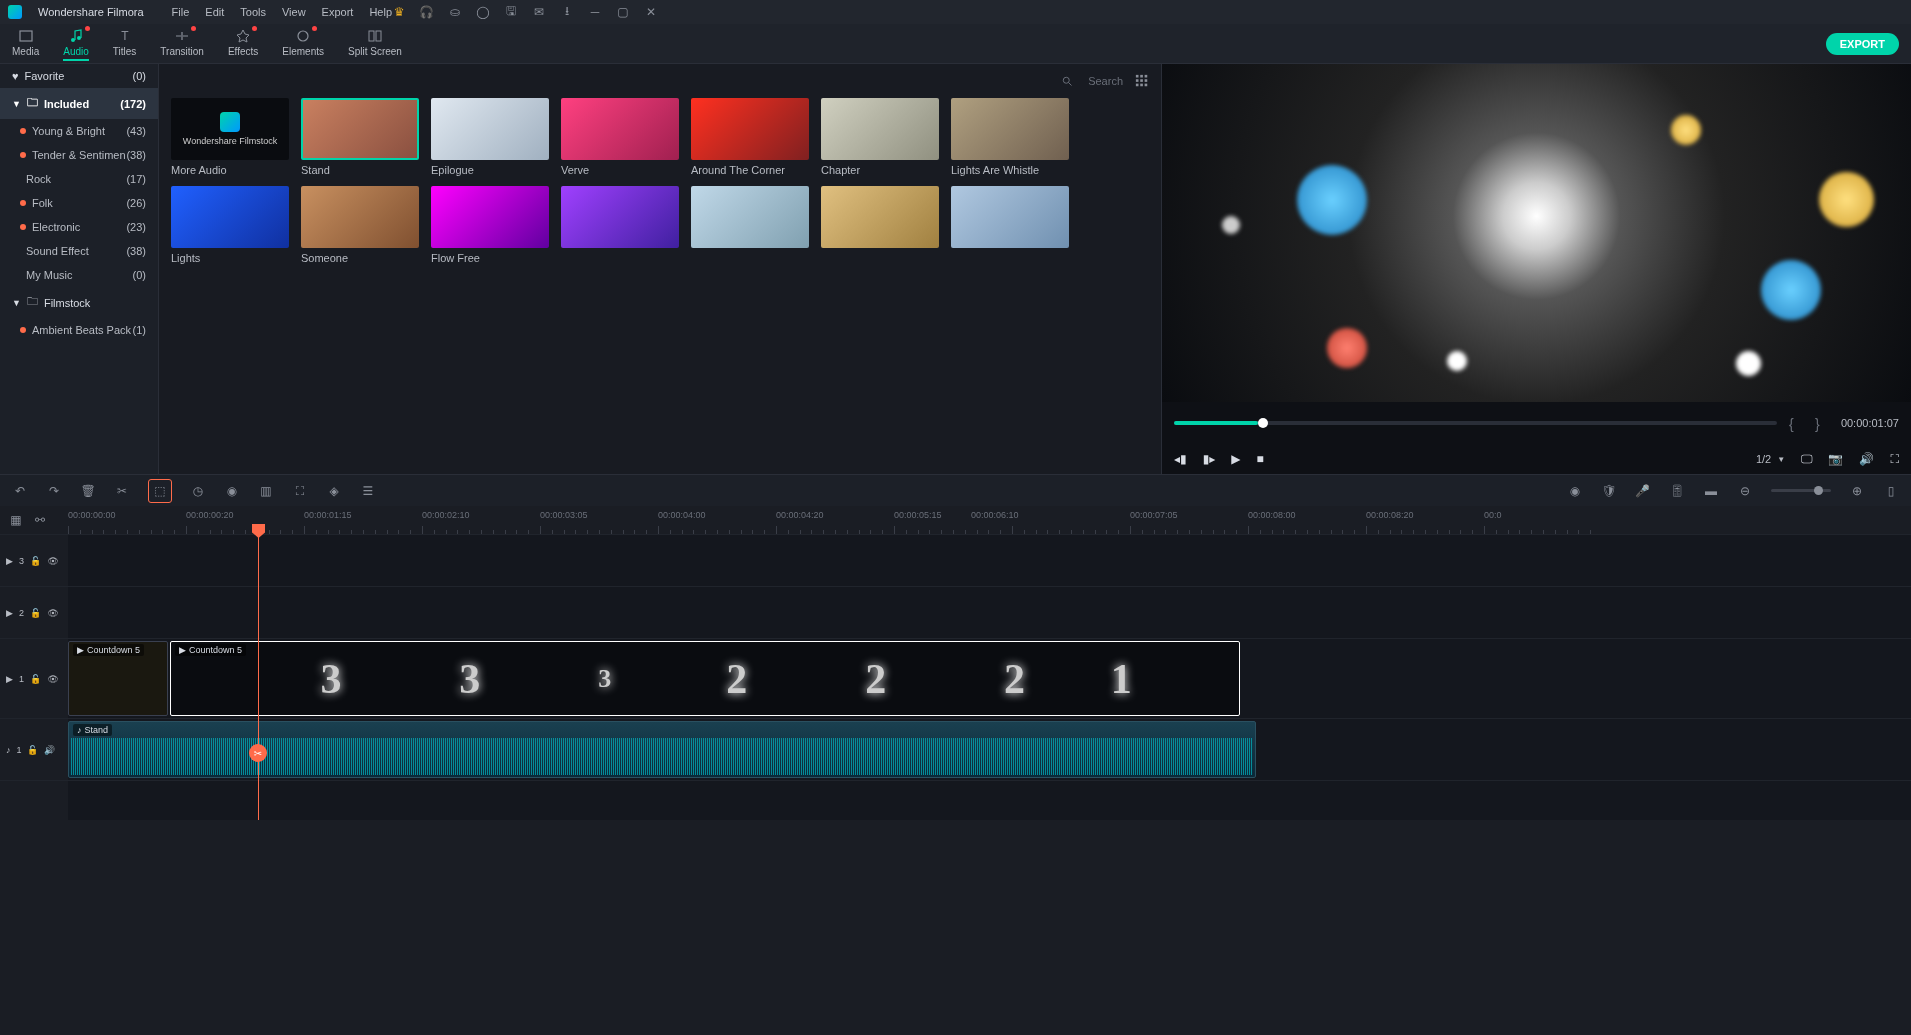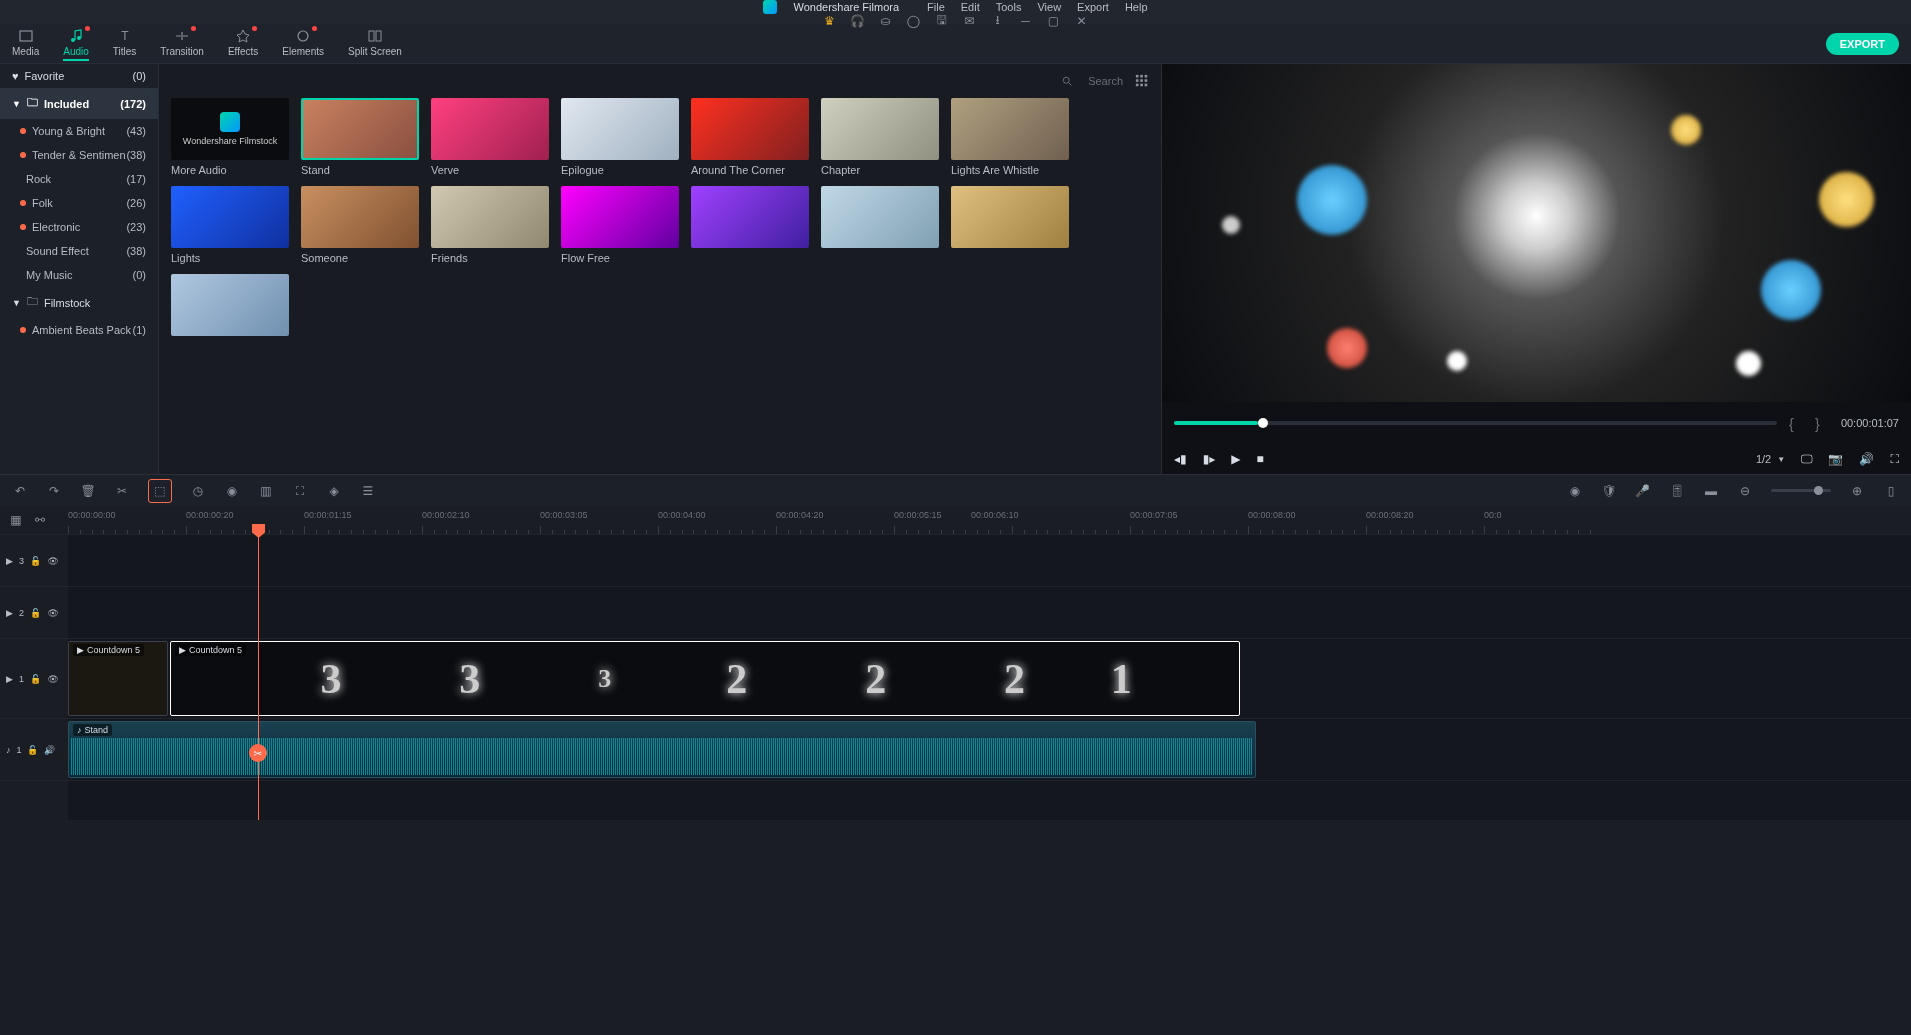--- a/index.html
+++ b/index.html
@@ -1,19 +1,19 @@
 <!DOCTYPE html>
 <html><head>
 <meta charset="utf-8">
 <style>
 * { margin: 0; padding: 0; box-sizing: border-box; font-family: -apple-system, "Segoe UI", sans-serif; }
 body { background: #1a1d24; color: #b8bcc4; font-size: 12px; overflow: hidden; width: 1911px; height: 1035px; }
 
 
-.titlebar { height: 24px; background: #22262e; display: flex; align-items: center; padding: 0 8px; flex-direction: column; }
+.titlebar { height: 24px; background: #22262e; display: flex; align-items: center; padding: 0 8px; }
 .titlebar-left { display: flex; align-items: center; gap: 16px; }
 .app-logo { width: 14px; height: 14px; background: linear-gradient(135deg, #00d4aa, #0099ff); border-radius: 3px; }
 .app-name { color: #d8dce4; font-size: 11px; }
 .menu-items { display: flex; gap: 16px; margin-left: 12px; }
 .menu-item { font-size: 11px; cursor: pointer; }
 .titlebar-center { flex: 1; text-align: center; font-size: 11px; color: #d8dce4; }
 .titlebar-right { display: flex; align-items: center; gap: 14px; }
 .titlebar-icon { width: 14px; height: 14px; display: flex; align-items: center; justify-content: center; cursor: pointer; color: #8a8f99; }
 .titlebar-icon.gold { color: #f0b020; }
 .titlebar-icon.teal { color: #00d4aa; }
@@ -275,50 +275,46 @@
             <div style="width: 20px; height: 20px; background: linear-gradient(135deg, rgb(0, 212, 170), rgb(0, 153, 255)); border-radius: 4px;"></div>
             <div style="font-size: 9px; text-align: center; color: rgb(204, 204, 204);">Wondershare Filmstock</div>
           </div>
           <div class="thumb-label">More Audio</div>
         </div>
         <div class="thumb selected">
           <div class="thumb-img" style="background: linear-gradient(135deg, rgb(201, 128, 96), rgb(138, 80, 64));"></div>
           <div class="thumb-label">Stand</div>
         </div>
         <div class="thumb">
+          <div class="thumb-img" style="background: linear-gradient(135deg, rgb(224, 232, 240), rgb(160, 176, 192));"></div>
+          <div class="thumb-label">Epilogue</div>
+        </div>
+        <div class="thumb">
           <div class="thumb-img" style="background: linear-gradient(135deg, rgb(255, 64, 128), rgb(160, 32, 80));"></div>
           <div class="thumb-label">Verve</div>
         </div>
         <div class="thumb">
-          <div class="thumb-img" style="background: linear-gradient(135deg, rgb(224, 232, 240), rgb(160, 176, 192));"></div>
-          <div class="thumb-label">Epilogue</div>
-        </div>
-        <div class="thumb">
           <div class="thumb-img" style="background: linear-gradient(135deg, rgb(255, 48, 32), rgb(128, 32, 32));"></div>
           <div class="thumb-label">Around The Corner</div>
         </div>
         <div class="thumb">
           <div class="thumb-img" style="background: linear-gradient(135deg, rgb(208, 208, 192), rgb(144, 144, 128));"></div>
           <div class="thumb-label">Chapter</div>
         </div>
         <div class="thumb">
           <div class="thumb-img" style="background: linear-gradient(135deg, rgb(176, 160, 128), rgb(112, 96, 80));"></div>
           <div class="thumb-label">Lights Are Whistle</div>
         </div>
         <div class="thumb">
           <div class="thumb-img" style="background: linear-gradient(135deg, rgb(32, 96, 255), rgb(16, 48, 160));"></div>
           <div class="thumb-label">Lights</div>
         </div>
         <div class="thumb">
           <div class="thumb-img" style="background: linear-gradient(135deg, rgb(200, 144, 96), rgb(128, 80, 48));"></div>
           <div class="thumb-label">Someone</div>
-        </div>
-        <div class="thumb">
-          <div class="thumb-img" style="background: linear-gradient(135deg, rgb(208, 200, 176), rgb(144, 136, 112));"></div>
-          <div class="thumb-label">Friends</div>
         </div>
         <div class="thumb">
           <div class="thumb-img" style="background: linear-gradient(135deg, rgb(255, 0, 255), rgb(96, 0, 160));"></div>
           <div class="thumb-label">Flow Free</div>
         </div>
         <div class="thumb">
           <div class="thumb-img" style="background: linear-gradient(135deg, rgb(160, 64, 255), rgb(64, 32, 160));"></div>
           <div class="thumb-label"></div>
         </div>
         <div class="thumb">

